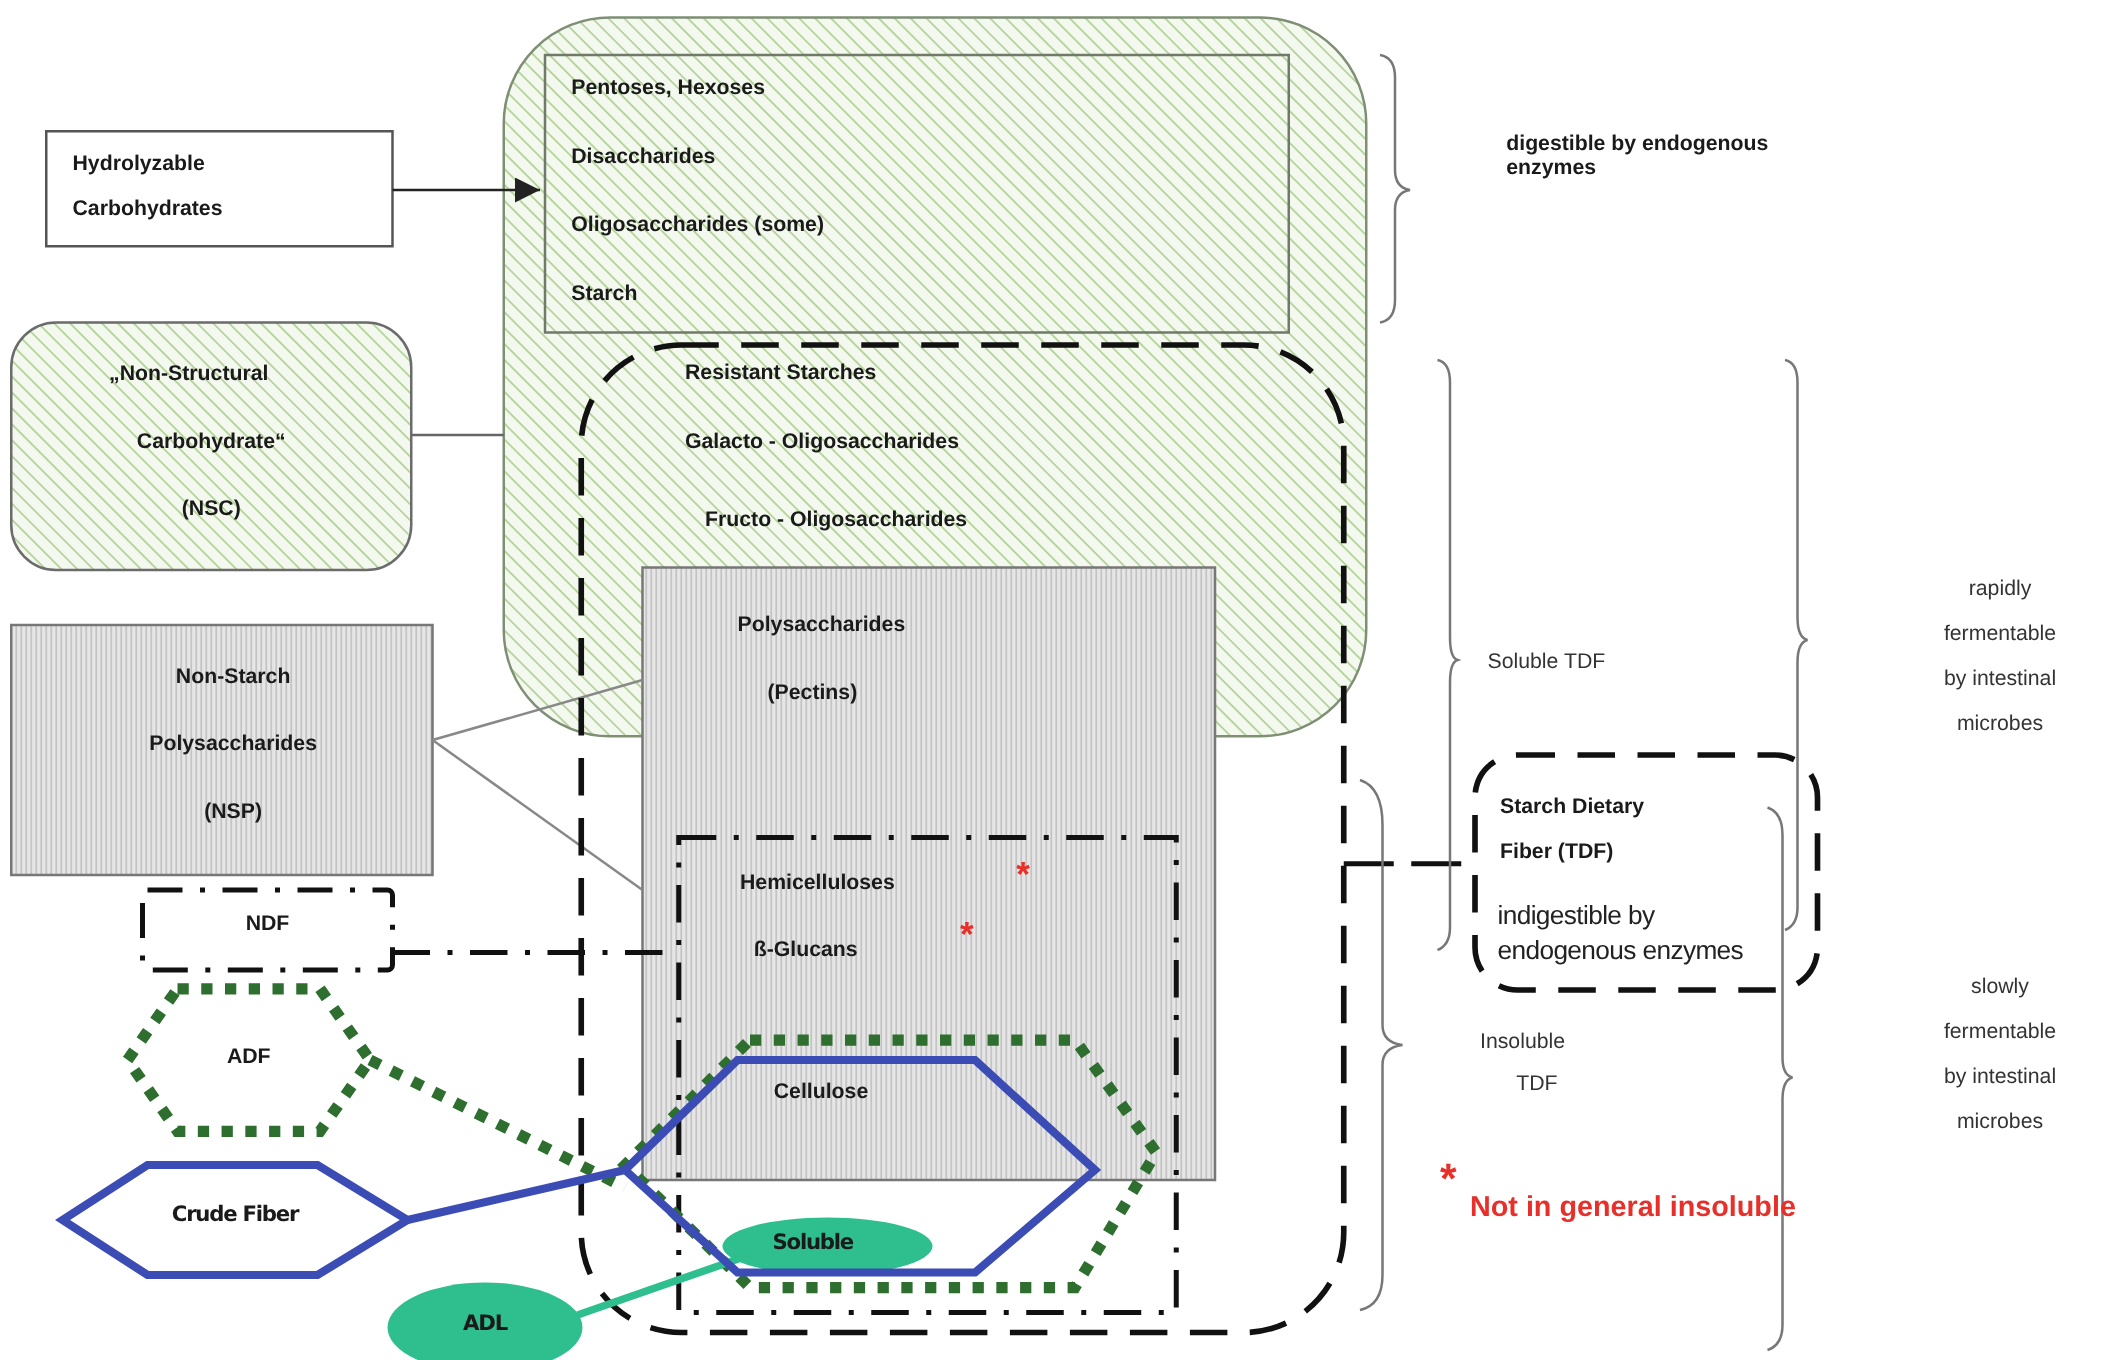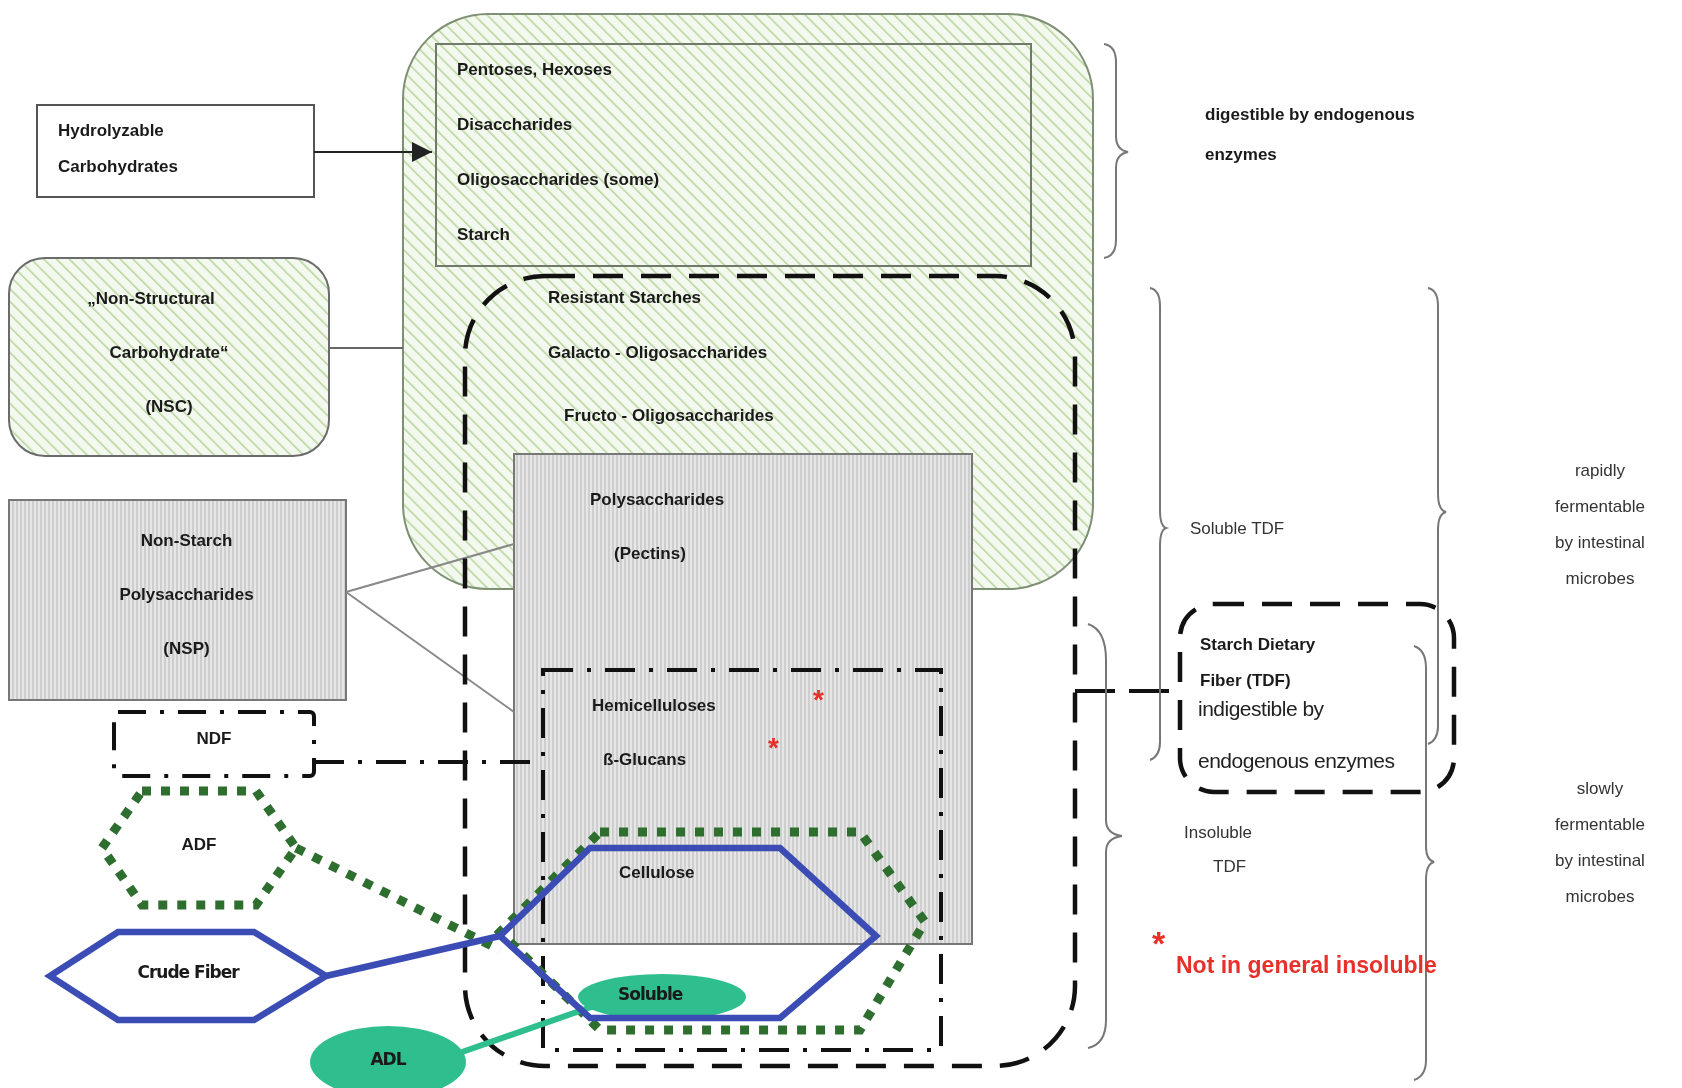--- a/index.html
+++ b/index.html
@@ -119,27 +119,27 @@
 
 <div class="lbl center" style="left:114px;width:200px;top:730px;">NDF</div>
 <div class="lbl center" style="left:102px;width:194px;top:836px;">ADF</div>
 
 <div class="lbl" style="left:619px;top:864px;">Cellulose</div>
 <div class="lbl cond" style="left:618px;top:986px;">Soluble</div>
 <div class="lbl center cond" style="left:50px;width:276px;top:964px;">Crude Fiber</div>
 <div class="lbl center cond" style="left:310px;width:156px;top:1051px;">ADL</div>
 
 <div class="lbl" style="left:1205px;top:106px;">digestible by endogenous</div>
-<div class="lbl" style="left:1205px;top:146px;">enzymes</div>
+<div class="lbl" style="left:1205px;top:125px;">enzymes</div>
 
 <div class="lbl reg" style="left:1190px;top:520px;">Soluble TDF</div>
 
 <div class="lbl" style="left:1200px;top:636px;">Starch Dietary</div>
 <div class="lbl" style="left:1200px;top:672px;">Fiber (TDF)</div>
-<div class="lbl small" style="left:1198px;top:698px;text-align:center;">indigestible by</div>
+<div class="lbl small" style="left:1198px;top:722px;text-align:center;">indigestible by</div>
 <div class="lbl small" style="left:1198px;top:750px;">endogenous enzymes</div>
 
 <div class="lbl reg" style="left:1184px;top:824px;">Insoluble</div>
 <div class="lbl reg" style="left:1213px;top:858px;">TDF</div>
 
 <div class="star" style="left:1152px;top:926px;font-size:34px;">*</div>
 <div class="lbl red" style="left:1176px;top:954px;font-size:23px;">Not in general insoluble</div>
 
 <div class="lbl reg center" style="left:1510px;width:180px;top:462px;">rapidly</div>
 <div class="lbl reg center" style="left:1510px;width:180px;top:498px;">fermentable</div>

